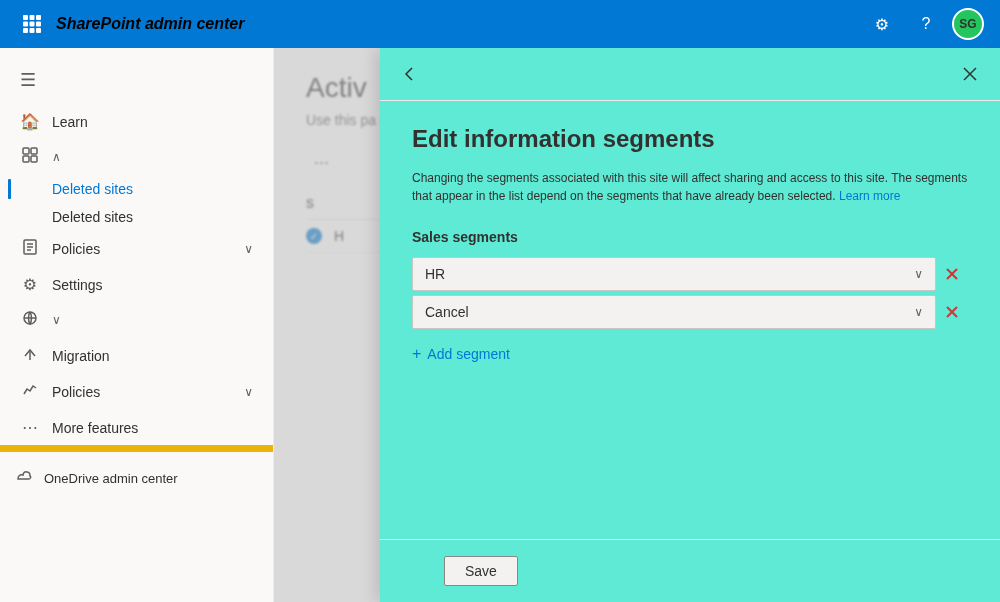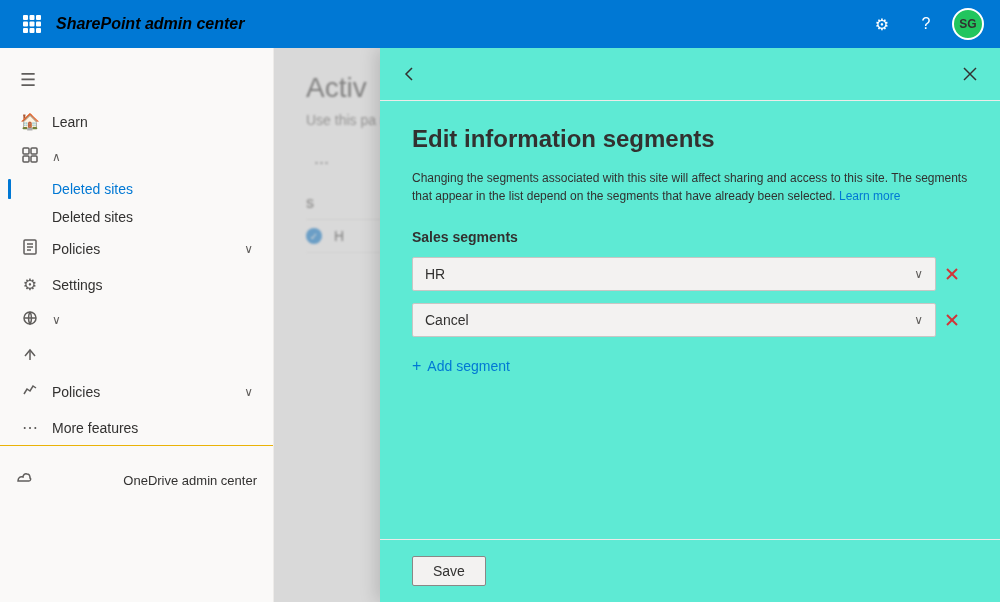--- a/index.html
+++ b/index.html
@@ -172,21 +172,21 @@
     }
     .panel-description {
       font-size: 12px; color: #323130; line-height: 1.5; margin-bottom: 24px;
     }
     .panel-description a { color: #0078d4; text-decoration: none; }
     .panel-section-title {
       font-size: 14px; font-weight: 600; color: #323130; margin-bottom: 12px;
     }
     .segment-row {
       display: flex; align-items: center;
-      margin-bottom: 12px;
+      margin-bottom: 4px;
     }
     .segment-dropdown {
       flex: 1;
       display: flex; align-items: center; justify-content: space-between;
       background: #f3f2f1;
       border: 1px solid #c8c6c4;
       border-radius: 2px;
       padding: 8px 12px;
       cursor: pointer;
       font-size: 14px; color: #323130;
@@ -212,20 +212,21 @@
       border-top: 1px solid #edebe9;
       display: flex; align-items: center; gap: 8px;
     }
     .btn-save {
       padding: 6px 20px;
       background: #f3f2f1;
       border: 1px solid #8a8886;
       border-radius: 2px;
       font-size: 14px; color: #323130;
       cursor: pointer;
+      margin-left: 32px;
     }
     .btn-cancel {
       padding: 6px 20px;
       background: #f3f2f1;
       border: 1px solid #8a8886;
       border-radius: 2px;
       font-size: 14px; color: #323130;
       cursor: pointer;
       font-weight: 600;
     }
@@ -333,38 +334,39 @@
       <span class="sidebar-chevron">∨</span>
     </div>
 
     <div class="sidebar-item">
       <span class="sidebar-item-icon">
         <svg width="16" height="16" viewBox="0 0 16 16" fill="none" stroke="#605e5c" stroke-width="1.5">
           <path d="M3 10 L8 4 L13 10"></path>
           <line x1="8" y1="4" x2="8" y2="14"></line>
         </svg>
       </span>
+      <span class="sidebar-item-label">Migration</span>
     </div>
 
     <div class="sidebar-item">
       <span class="sidebar-item-icon">
         <svg width="16" height="16" viewBox="0 0 16 16" fill="none" stroke="#605e5c" stroke-width="1.5">
           <polyline points="2,12 5,7 8,9 11,4 14,6"></polyline>
         </svg>
       </span>
       <span class="sidebar-item-label">Policies</span>
       <span class="sidebar-chevron">∨</span>
     </div>
 
     <div class="sidebar-item">
       <span class="sidebar-item-icon">⋯</span>
       <span class="sidebar-item-label">More features</span>
     </div>
 
-    <div style="margin-top: auto; border-top: 1px solid #eab308; padding: 24px 16px; display: flex; align-items: center; cursor: pointer; justify-content: space-between;">
+    <div style="margin-top: auto; border-top: 7px solid #eab308; padding: 16px 16px; display: flex; align-items: center; cursor: pointer;">
       <span style="margin-right:12px; color:#605e5c;">
         <svg width="16" height="16" viewBox="0 0 16 16" fill="none" stroke="#605e5c" stroke-width="1.5">
           <path d="M2 11 C2 8 4 6 7 7 C7 5 9 3 11 4 C13 4 14 6 14 8 C15 8 15 11 13 11 Z"></path>
         </svg>
       </span>
       <span style="font-size:13px; color:#323130;">OneDrive admin center</span>
     </div>
   </div>
 
   <div class="content-area">

